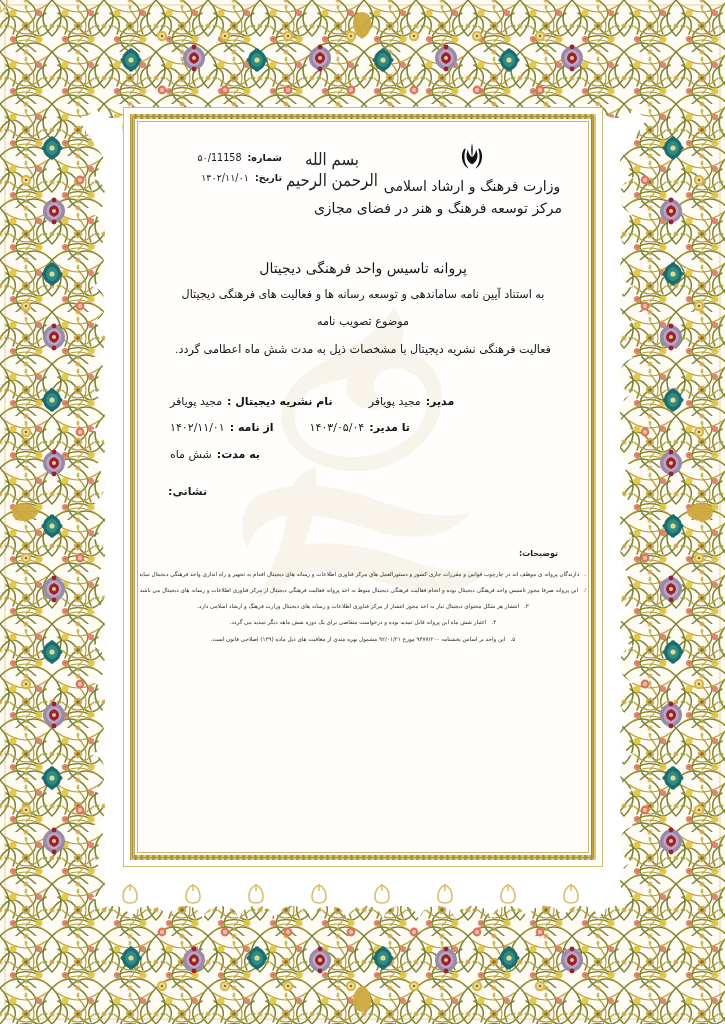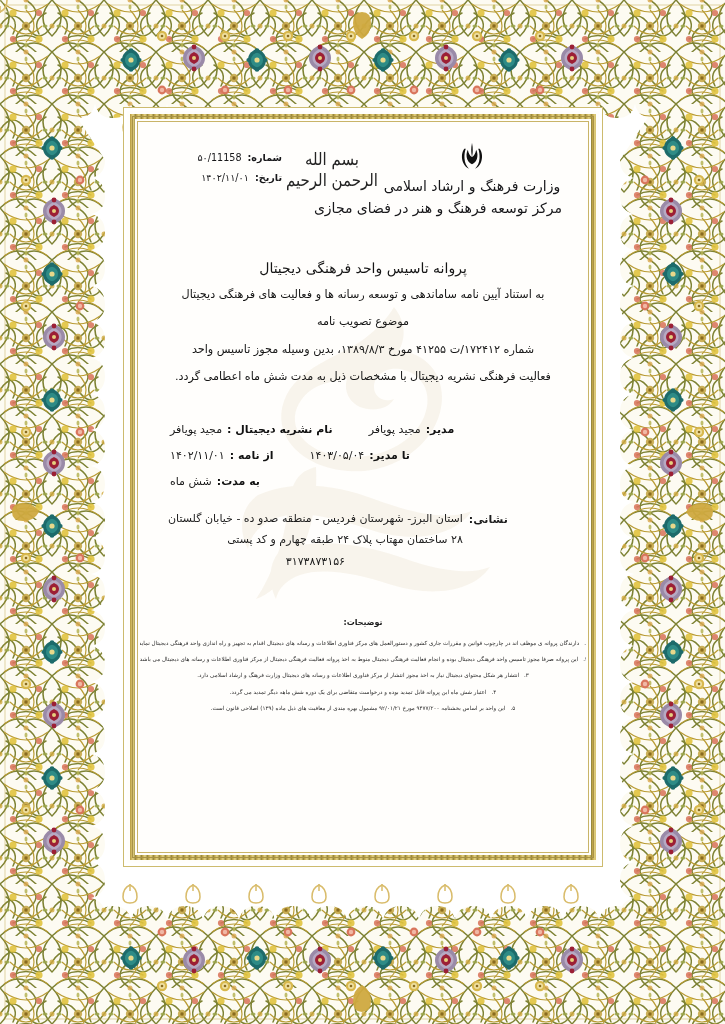--- a/index.html
+++ b/index.html
@@ -191,21 +191,21 @@
   .address-label { font-weight: 700; white-space: nowrap; padding-top: 1px; }
   .address-lines { text-align: right; }
   .address-lines div { white-space: nowrap; }
   .addr-postal { text-align: center; padding-right: 0; letter-spacing: .6px; }
 
   
   .notes { margin-top: 46px; direction: rtl; padding: 0 4px; }
   .notes-title {
     font-size: 8px;
     font-weight: 600;
-    text-align: center;
+    text-align: right;
     color: #1a1a1a;
     margin-bottom: 8px;
   }
   .note-item {
     display: flex;
     gap: 5px;
     font-size: 5.6px;
     line-height: 2.9;
     color: #2a2a2a;
     justify-content: center;
@@ -575,21 +575,20 @@
             <div class="meta-row">
               <span class="meta-label">تاریخ:</span>
               <span class="meta-value">۱۴۰۲/۱۱/۰۱</span>
             </div>
           </div>
         </div>
 
         <div class="title">پروانه تاسیس واحد فرهنگی دیجیتال</div>
 
         <div class="body-line">به استناد آیین نامه ساماندهی و توسعه رسانه ها و فعالیت های فرهنگی دیجیتال موضوع تصویب نامه</div>
-        <div class="body-line2">شماره ۱۷۲۴۱۲/ت ۴۱۲۵۵ مورخ ۱۳۸۹/۸/۳، بدین وسیله مجوز تاسیس واحد</div>
         <div class="body-line2">فعالیت فرهنگی نشریه دیجیتال با مشخصات ذیل به مدت شش ماه اعطامی گردد.</div>
 
         <div class="fields">
 
           <div class="field-row spread">
             <div class="field-group">
               <span class="field-label">مدیر:</span>
               <span class="field-value">مجید پویافر</span>
             </div>
             <div class="field-group">
@@ -611,25 +610,20 @@
 
           <div class="field-row">
             <div class="field-group">
               <span class="field-label">به مدت:</span>
               <span class="field-value">شش ماه</span>
             </div>
           </div>
 
           <div class="address-row">
             <span class="address-label">نشانی:</span>
-            <div class="address-lines">
-              <div>استان البرز- شهرستان فردیس - منطقه صدو ده - خیابان گلستان</div>
-              <div>۲۸ ساختمان مهتاب پلاک ۲۴ طبقه چهارم و کد پستی</div>
-              <div class="addr-postal">۳۱۷۳۸۷۳۱۵۶</div>
-            </div>
           </div>
         </div>
 
         <div class="notes">
           <div class="notes-title">توضیحات:</div>
           <div id="notes-list">
               <div class="note-item">
                 <span class="note-num">۱.</span>
                 <span class="note-text">دارندگان پروانه ی موظف اند در چارچوب قوانین و مقررات جاری کشور و دستورالعمل های مرکز فناوری اطلاعات و رسانه های دیجیتال اقدام به تجهیز و راه اندازی واحد فرهنگی دیجیتال نماید.</span>
               </div>

